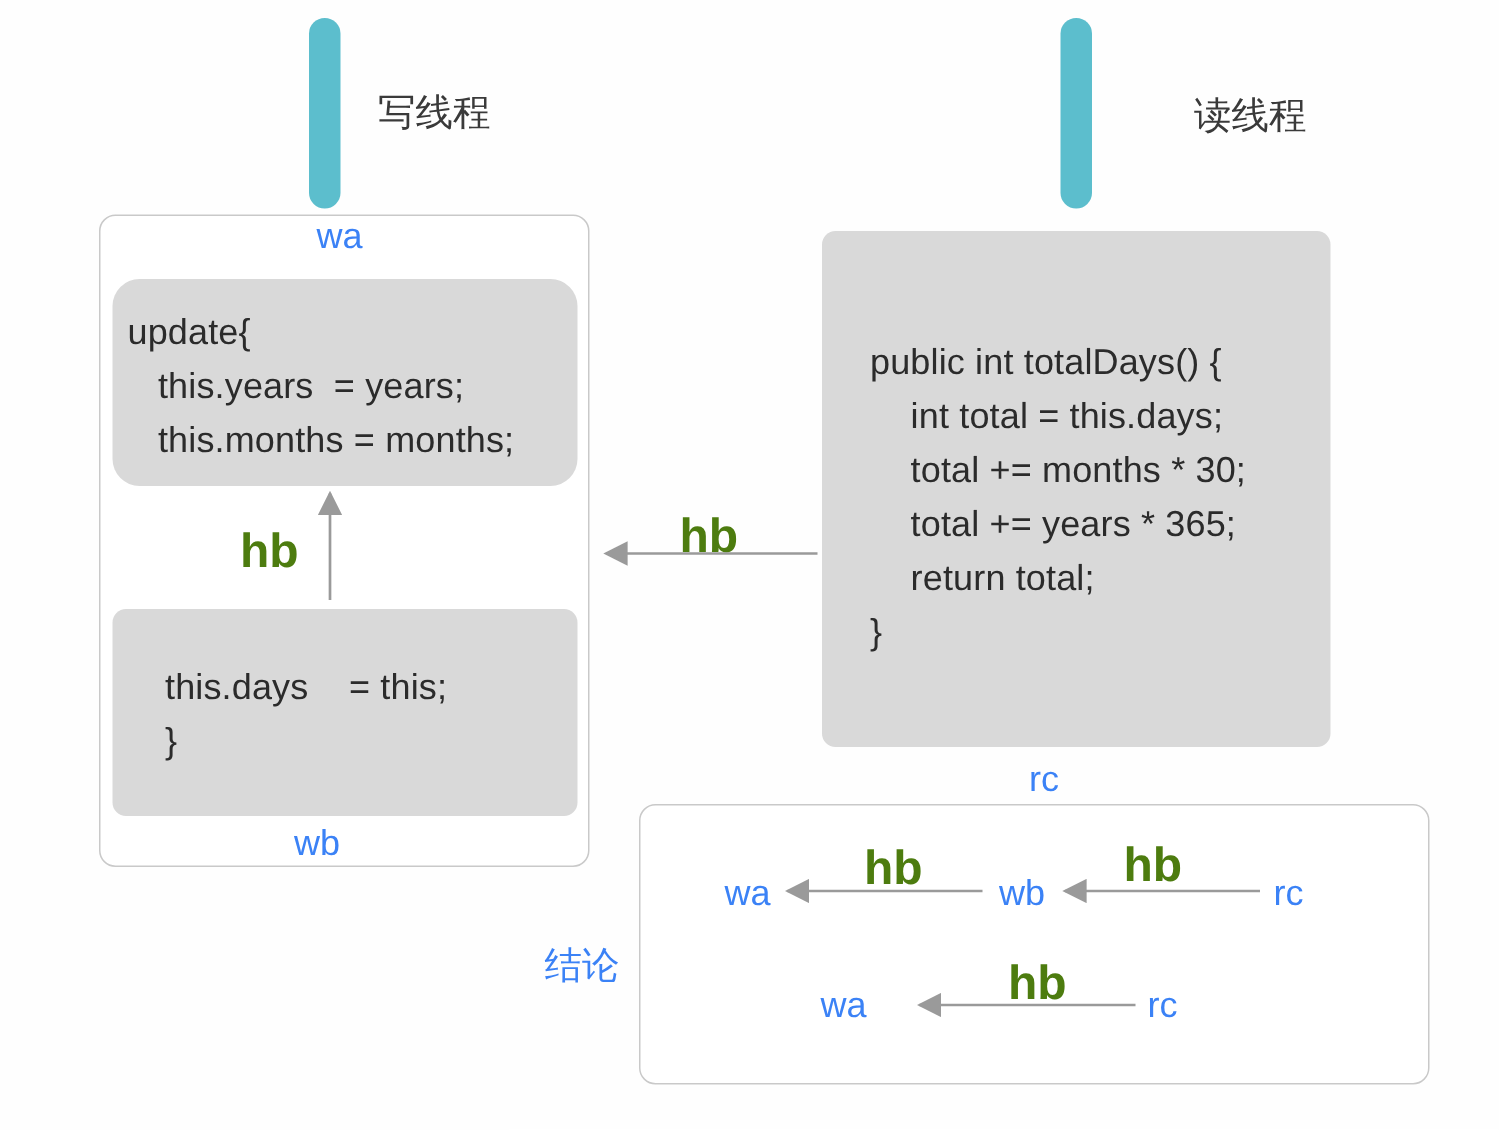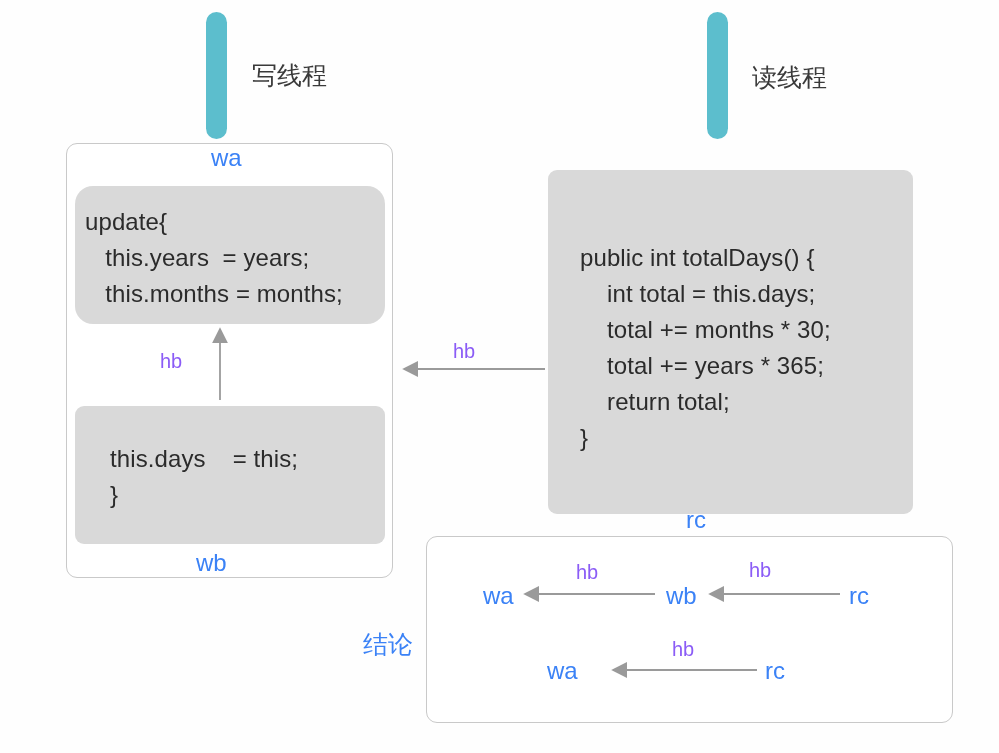--- a/index.html
+++ b/index.html
@@ -60,24 +60,25 @@
   .red-label {
     position: absolute;
     color: #3b82f6;
     font-size: 24px;
     white-space: nowrap;
     line-height: 1;
   }
   .red-label.cjk { font-size: 25px; }
   .hb-label {
     position: absolute;
-    color: #8b5cf6;
-    font-size: 20px;
+    color: #4d7c0f;
+    font-size: 32px;
     white-space: nowrap;
     line-height: 1;
+    font-weight: bold;
   }
 
   
   #arrows {
     position: absolute;
     left: 0;
     top: 0;
     width: 999px;
     height: 753px;
     pointer-events: none;
@@ -85,38 +86,38 @@
 </style>
 </head>
 <body>
 
 <div id="canvas">
 
   <div class="thread-bar" style="left:206px; top:12px; height:127px;"></div>
   <div class="thread-label" style="left:252px; top:63px;">写线程</div>
 
   <div class="thread-bar" style="left:707px; top:12px; height:127px;"></div>
-  <div class="thread-label" style="left:752px; top:65px;text-align:right;">读线程</div>
+  <div class="thread-label" style="left:796px; top:65px;text-align:right;">读线程</div>
 
   <div class="card" style="left:66px; top:143px; width:327px; height:435px;"></div>
 
   <div class="red-label" style="left:211px; top:146px;">wa</div>
 
   <div class="codeblock" style="left:75px; top:186px; width:310px; height:138px; padding:18px 0 0 10px;border-radius:18px;">update{
    this.years  = years;
    this.months = months;</div>
 
   <div class="hb-label" style="left:160px; top:351px;">hb</div>
 
   <div class="codeblock" style="left:75px; top:406px; width:310px; height:138px; padding:35px 0 0 35px;">this.days    = this;
 }</div>
 
   <div class="red-label" style="left:196px; top:551px;">wb</div>
 
-  <div class="codeblock" style="left:548px; top:170px; width:365px; height:344px; padding:70px 0 0 32px;">public int totalDays() {
+  <div class="codeblock" style="left:548px; top:154px; width:339px; height:344px; padding:70px 0 0 32px;">public int totalDays() {
     int total = this.days;
     total += months * 30;
     total += years * 365;
     return total;
 }</div>
 
   <div class="hb-label" style="left:453px; top:341px;">hb</div>
 
   <div class="red-label" style="left:686px; top:508px;">rc</div>
 

